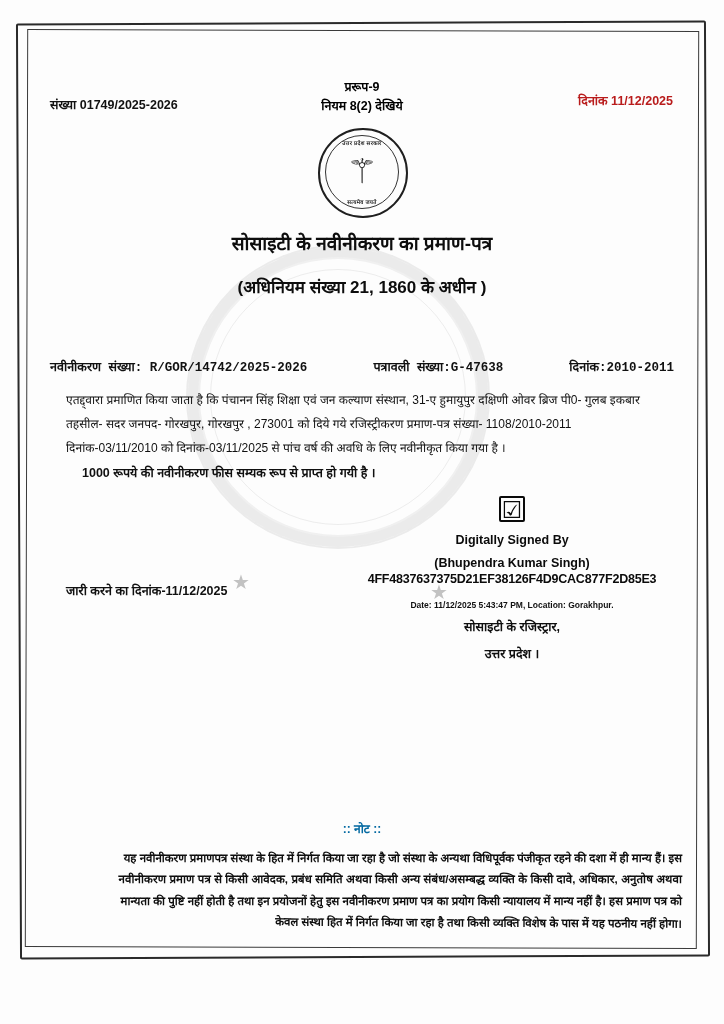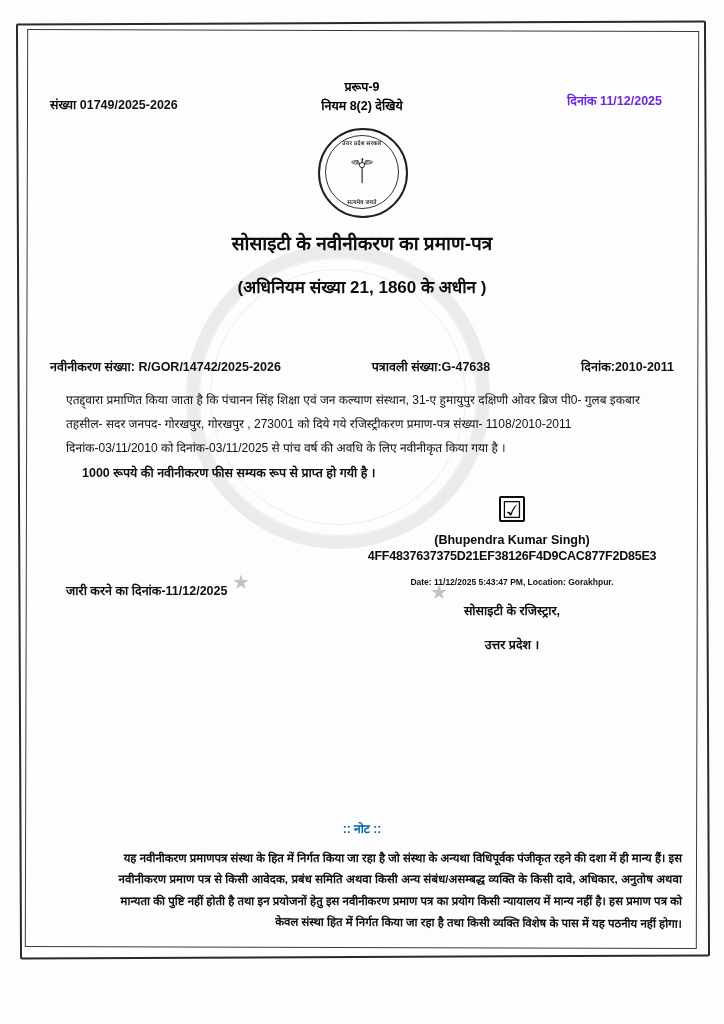--- a/index.html
+++ b/index.html
@@ -75,24 +75,24 @@
   }
   .hdr-left {
     position: absolute;
     left: 14px; top: 18px;
     font-size: 12.5px;
     font-weight: bold;
     color: #111;
   }
   .hdr-right {
     position: absolute;
-    right: 26px; top: 14px;
-    font-size: 12.5px;
-    font-weight: bold;
-    color: #6d28d9;
+    right: 15px; top: 14px;
+    font-size: 12.5px;
+    font-weight: bold;
+    color: #b91c1c;
   }
   .hdr-center {
     position: absolute;
     left: 0; right: 0;
     top: 0;
     text-align: center;
     font-size: 12.5px;
     font-weight: bold;
     color: #000000;
     line-height: 1.5;
@@ -157,20 +157,21 @@
   }
   .meta-row {
     position: absolute;
     top: 318px; left: 14px; right: 14px;
     font-size: 12.5px;
     font-weight: bold;
     color: #111;
     display: flex;
     justify-content: space-between;
     align-items: baseline;
+    font-family: Liberation Mono, monospace;
   }
   .meta-row > span { white-space: nowrap; }
   .body-para {
     position: absolute;
     left: 30px; right: 22px;
     top: 348px;
     font-size: 12px;
     color: #101010;
     line-height: 2.0;
     text-align: justify;
@@ -214,21 +215,21 @@
     color: #0b0b0b;
     letter-spacing: -0.2px;
   }
   .sign-date {
     font-size: 8.5px;
     font-weight: bold;
     color: #111;
     margin-top: 14px;
   }
   .registrar {
-    margin-top: 15px;
+    margin-top: 8px;
     font-size: 12.5px;
     font-weight: 600;
     color: #0f0f0f;
     line-height: 1.5;
   }
   .issue-date {
     position: absolute;
     left: 30px;
     top: 542px;
     font-size: 12.5px;
@@ -299,20 +300,21 @@
     <div class="body-para">
       <div>एतद्द्वारा प्रमाणित किया जाता है कि पंचानन सिंह शिक्षा एवं जन कल्याण संस्थान,    31-ए हुमायुपुर दक्षिणी ओवर ब्रिज पी0- गुलब इकबार</div>
       <div>तहसील- सदर जनपद- गोरखपुर, गोरखपुर ,  273001      को    दिये गये  रजिस्ट्रीकरण  प्रमाण-पत्र  संख्या-   1108/2010-2011</div>
       <div>दिनांक-03/11/2010  को  दिनांक-03/11/2025  से पांच वर्ष की अवधि के लिए नवीनीकृत किया गया है ।</div>
     </div>
 
     <div class="fee-line">1000  रूपये की नवीनीकरण फीस सम्यक रूप से प्राप्त हो गयी है ।</div>
 
     <div class="sign-block">
       <div class="tick">☑</div>
+      <div class="sign-by">Digitally Signed By</div>
       <div class="sign-by">(Bhupendra Kumar Singh)</div>
       <div class="sign-hash">4FF4837637375D21EF38126F4D9CAC877F2D85E3</div>
       <div class="sign-date">Date: 11/12/2025 5:43:47 PM, Location: Gorakhpur.</div>
       <div class="registrar">सोसाइटी के रजिस्ट्रार,</div>
       <div class="registrar">उत्तर प्रदेश ।</div>
     </div>
 
     <div class="issue-date">जारी करने का दिनांक-11/12/2025</div>
 
     <div class="note-title">:: नोट ::</div>

